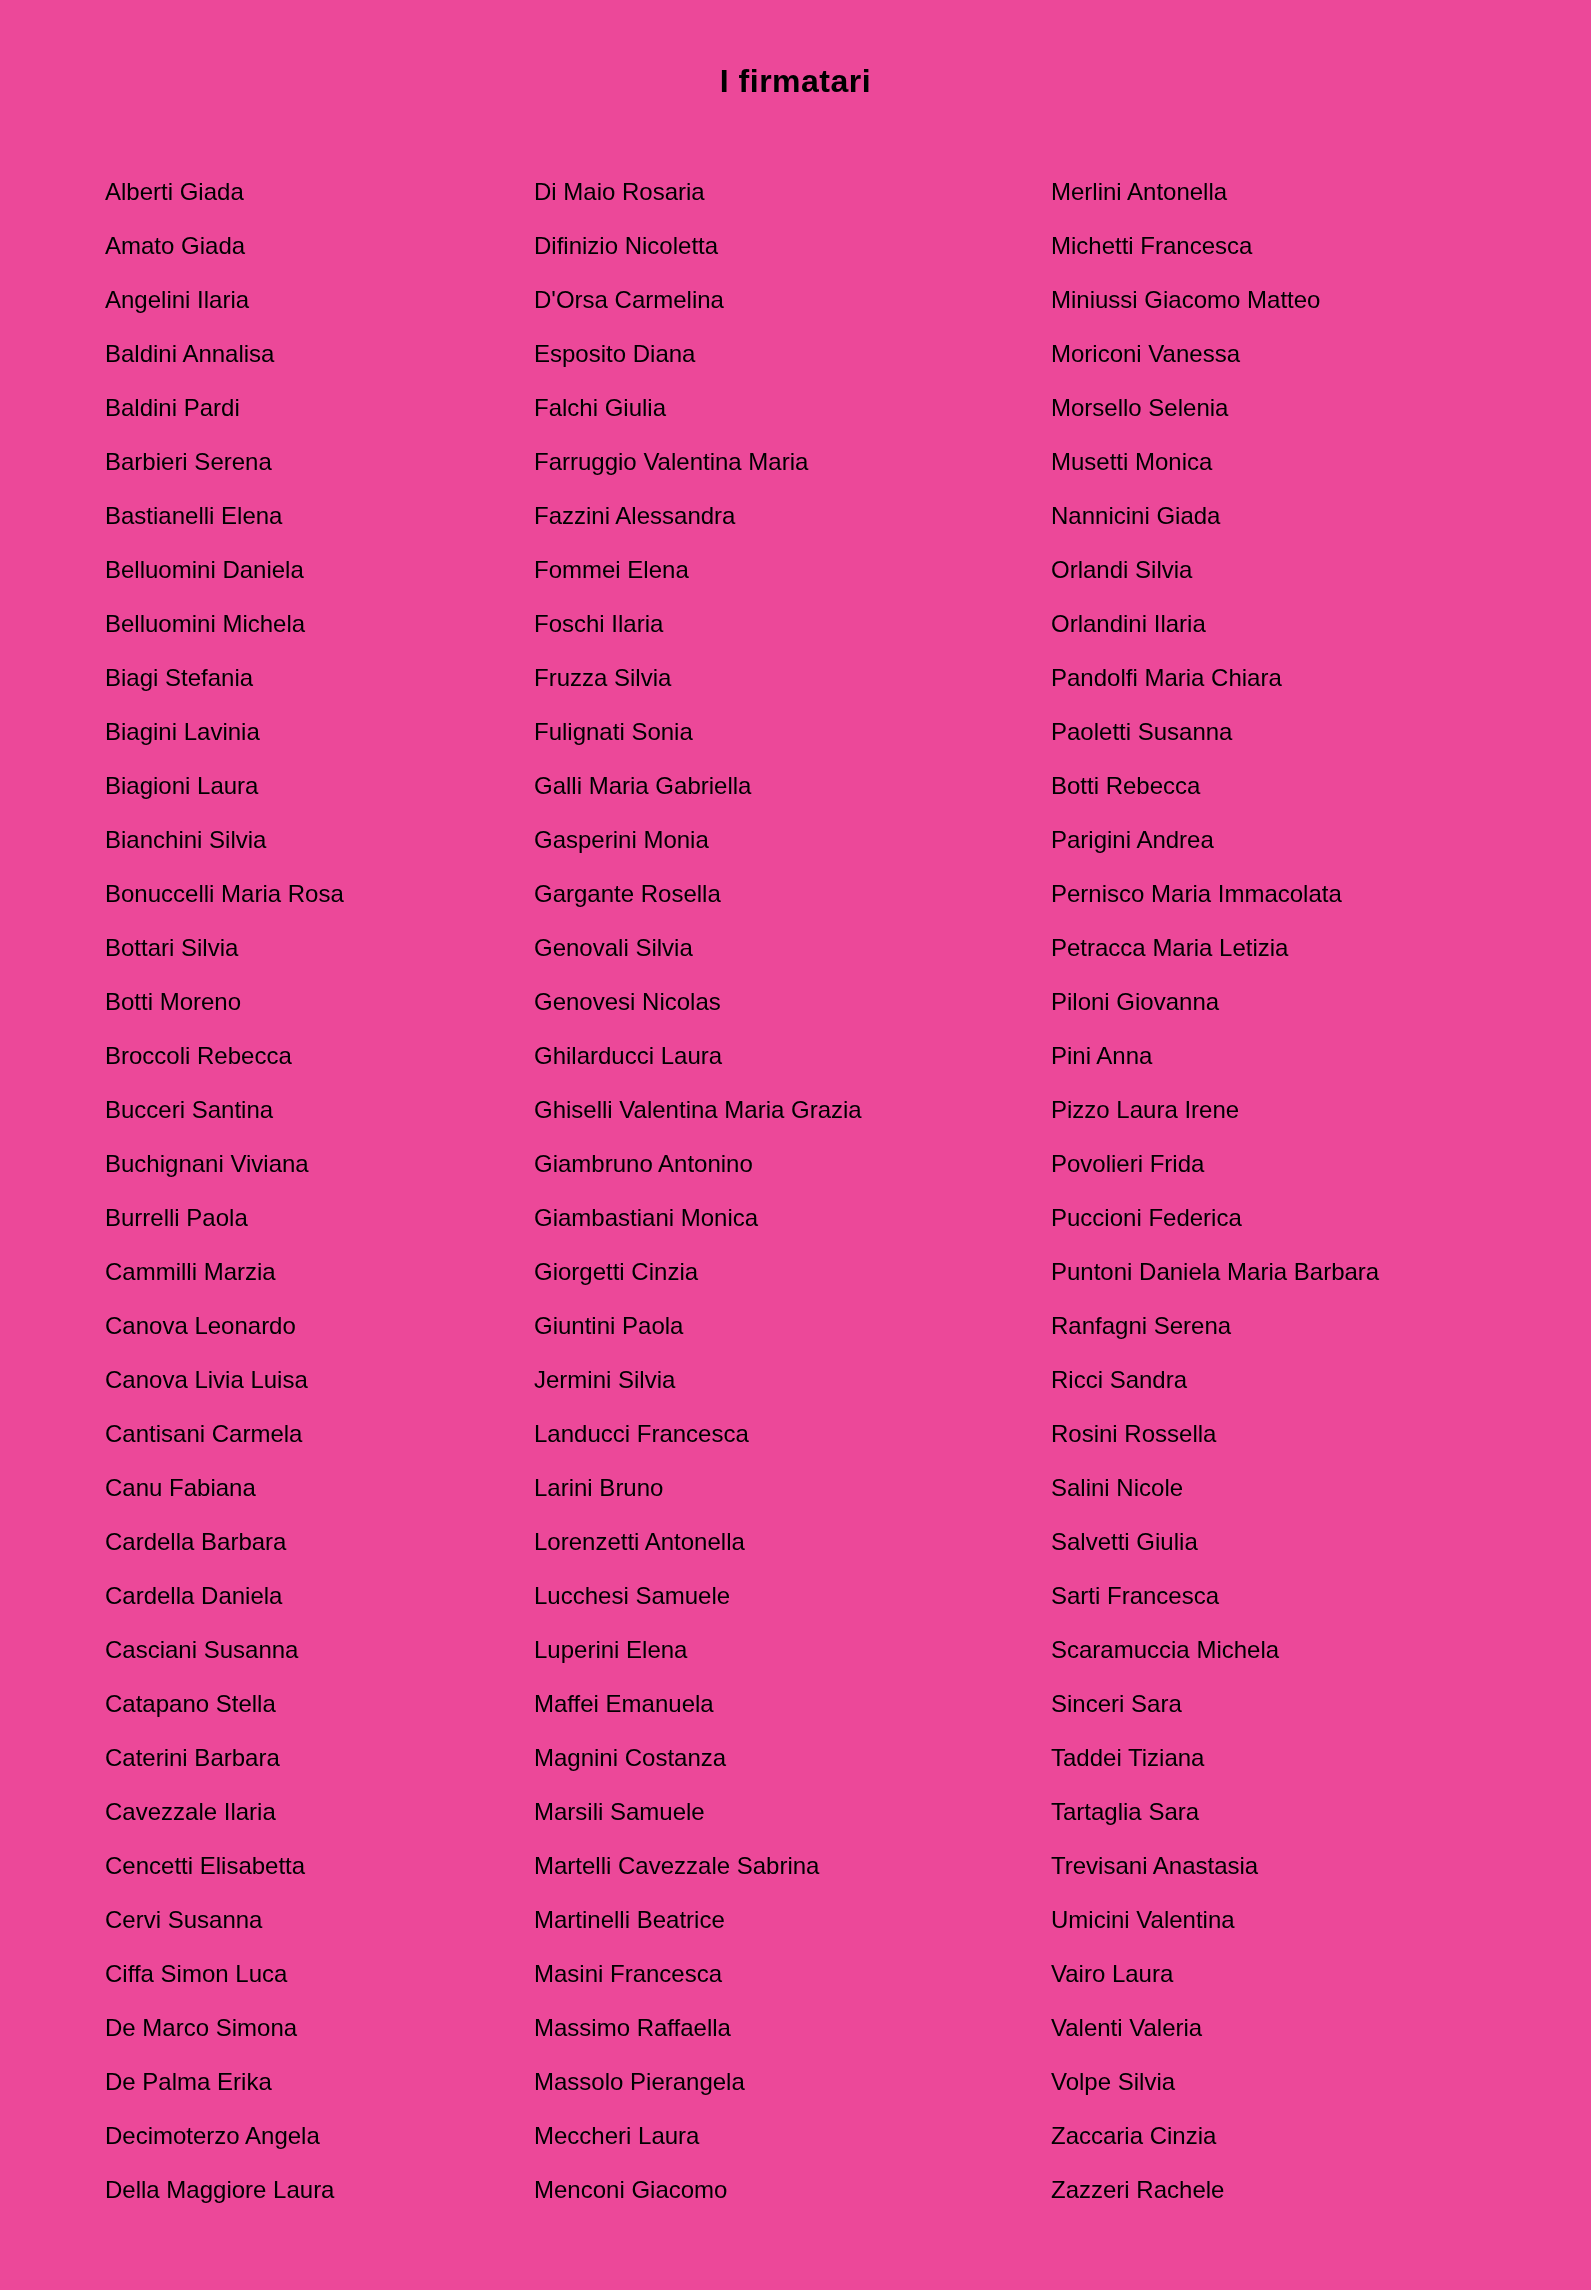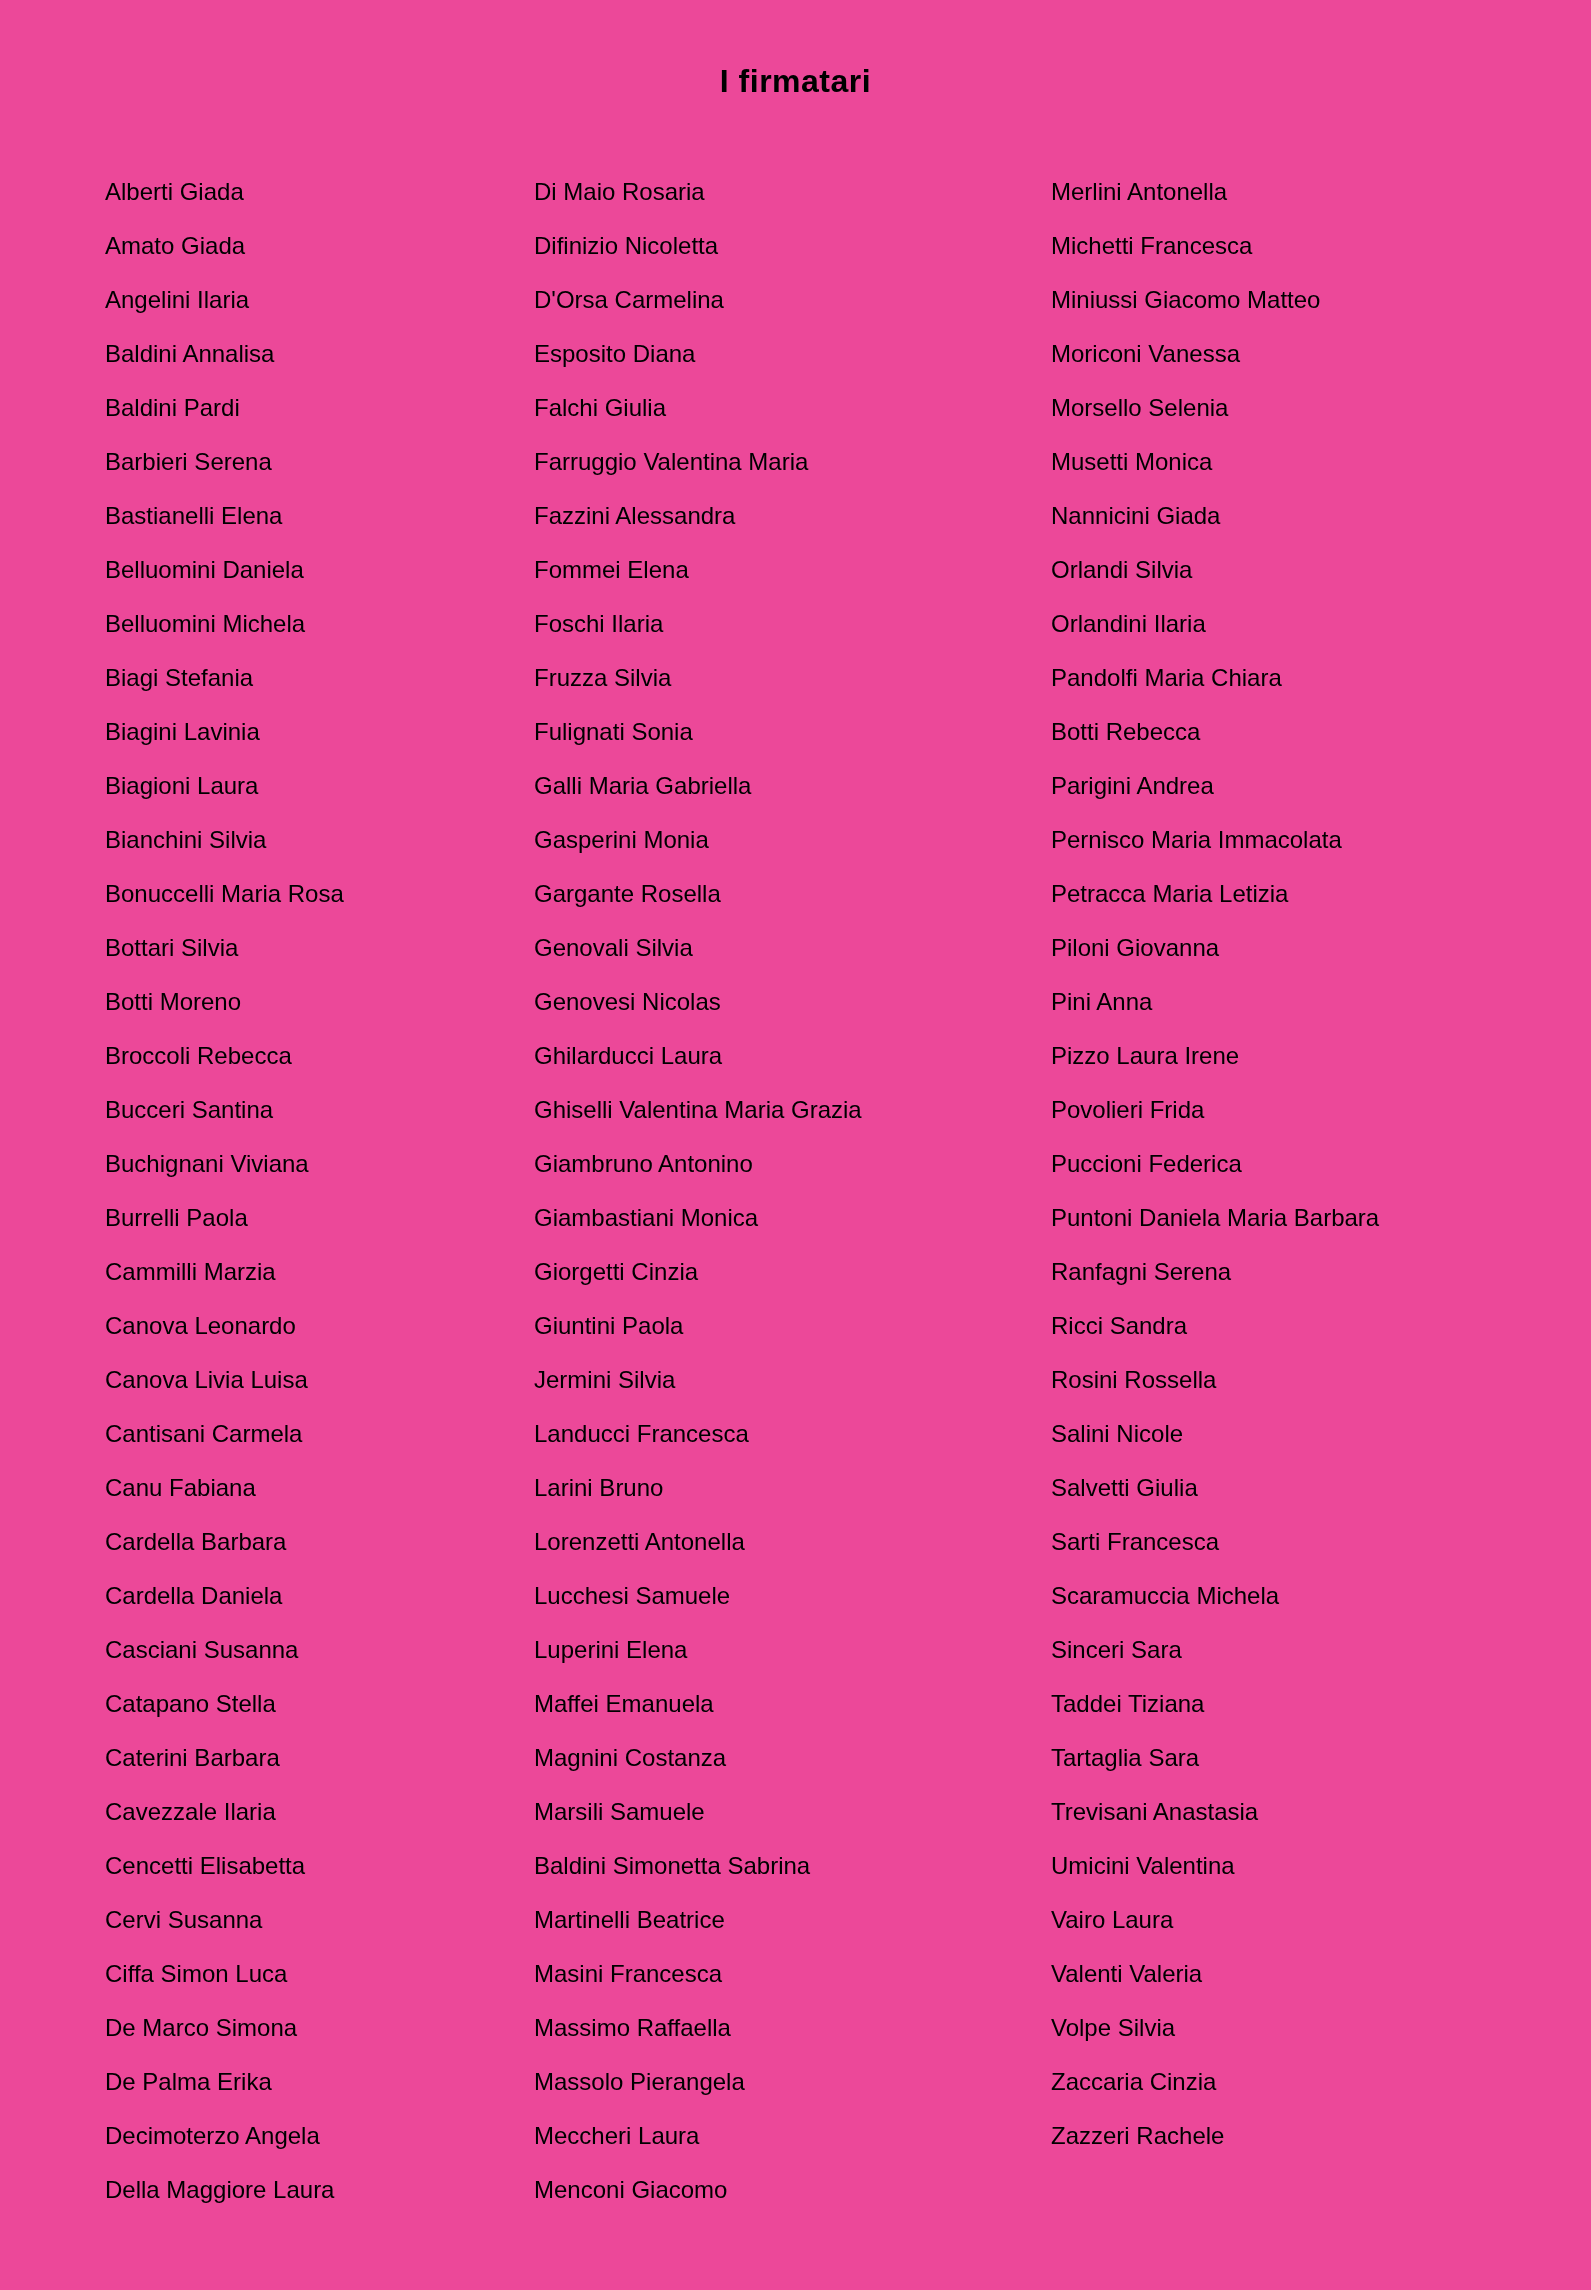--- a/index.html
+++ b/index.html
@@ -113,40 +113,41 @@
       <div class="name">Giuntini Paola</div>
       <div class="name">Jermini Silvia</div>
       <div class="name">Landucci Francesca</div>
       <div class="name">Larini Bruno</div>
       <div class="name">Lorenzetti Antonella</div>
       <div class="name">Lucchesi Samuele</div>
       <div class="name">Luperini Elena</div>
       <div class="name">Maffei Emanuela</div>
       <div class="name">Magnini Costanza</div>
       <div class="name">Marsili Samuele</div>
-      <div class="name">Baldini Simonetta Sabrina</div>
+      <div class="name">Martelli Cavezzale Sabrina</div>
       <div class="name">Martinelli Beatrice</div>
       <div class="name">Masini Francesca</div>
       <div class="name">Massimo Raffaella</div>
       <div class="name">Massolo Pierangela</div>
       <div class="name">Meccheri Laura</div>
       <div class="name">Menconi Giacomo</div>
     </div>
 
   <div class="column col-3">
       <div class="name">Merlini Antonella</div>
       <div class="name">Michetti Francesca</div>
       <div class="name">Miniussi Giacomo Matteo</div>
       <div class="name">Moriconi Vanessa</div>
       <div class="name">Morsello Selenia</div>
       <div class="name">Musetti Monica</div>
       <div class="name">Nannicini Giada</div>
       <div class="name">Orlandi Silvia</div>
       <div class="name">Orlandini Ilaria</div>
       <div class="name">Pandolfi Maria Chiara</div>
+      <div class="name">Paoletti Susanna</div>
       <div class="name">Botti Rebecca</div>
       <div class="name">Parigini Andrea</div>
       <div class="name">Pernisco Maria Immacolata</div>
       <div class="name">Petracca Maria Letizia</div>
       <div class="name">Piloni Giovanna</div>
       <div class="name">Pini Anna</div>
       <div class="name">Pizzo Laura Irene</div>
       <div class="name">Povolieri Frida</div>
       <div class="name">Puccioni Federica</div>
       <div class="name">Puntoni Daniela Maria Barbara</div>

